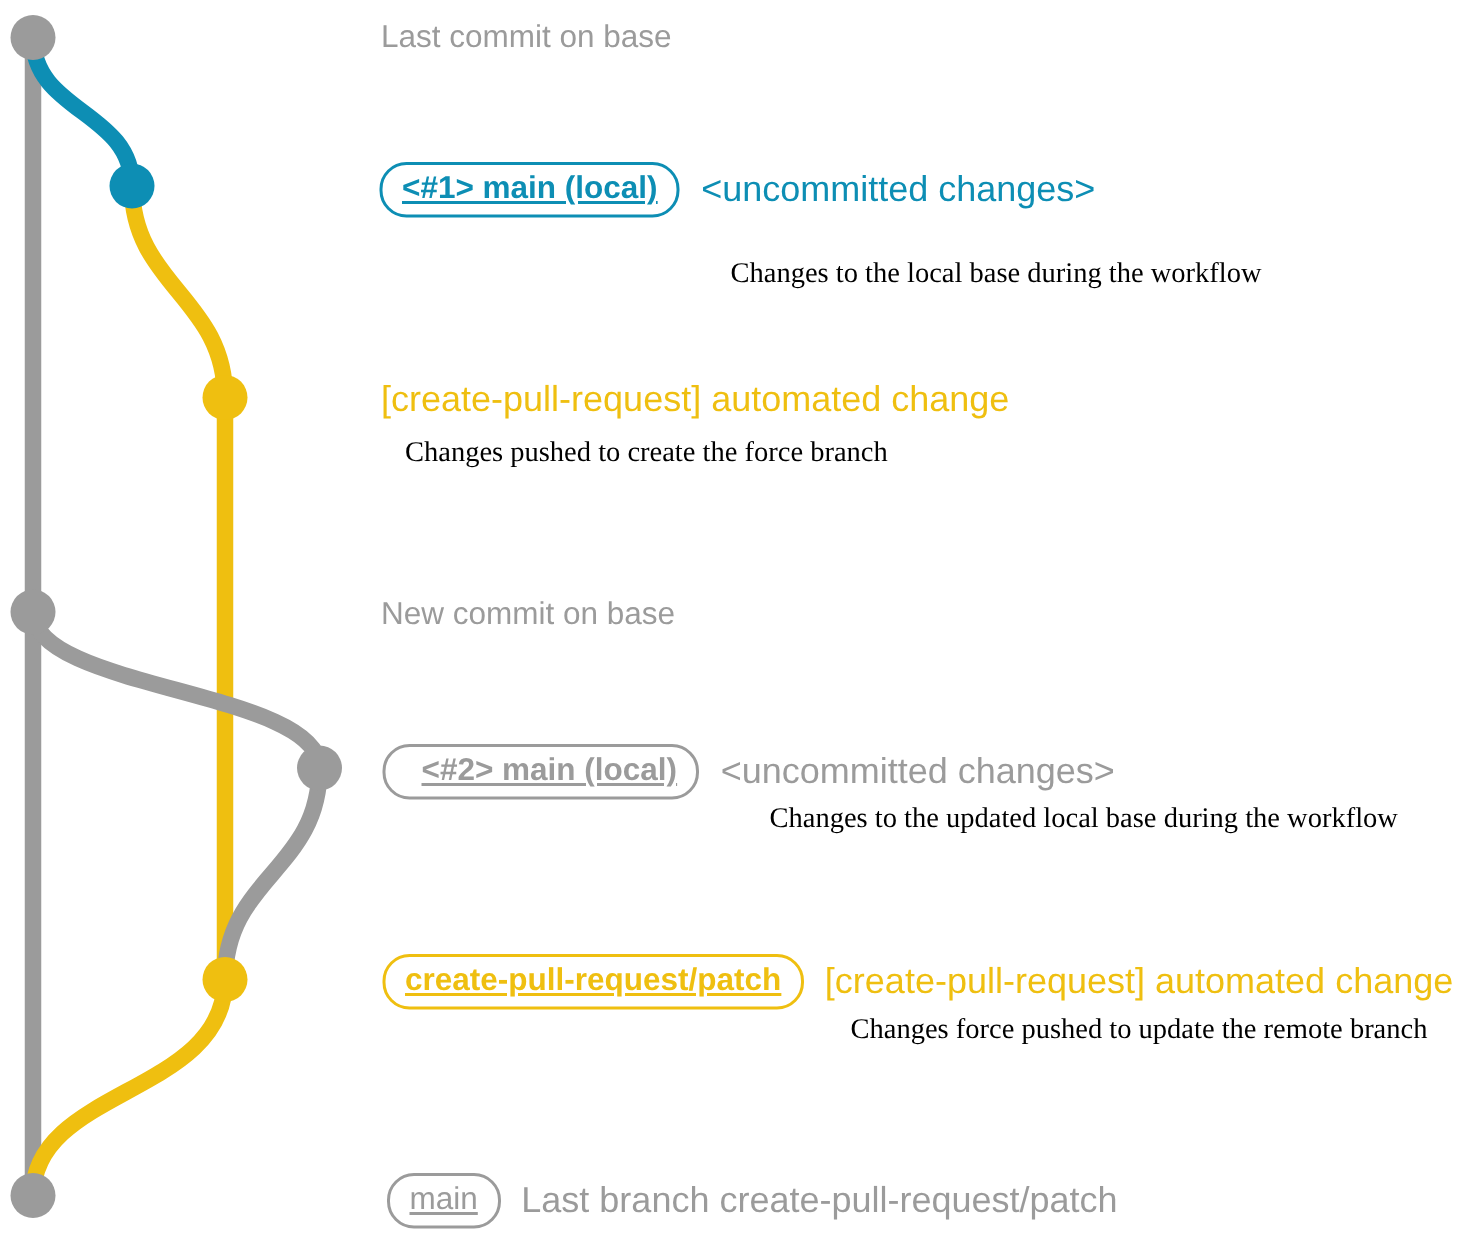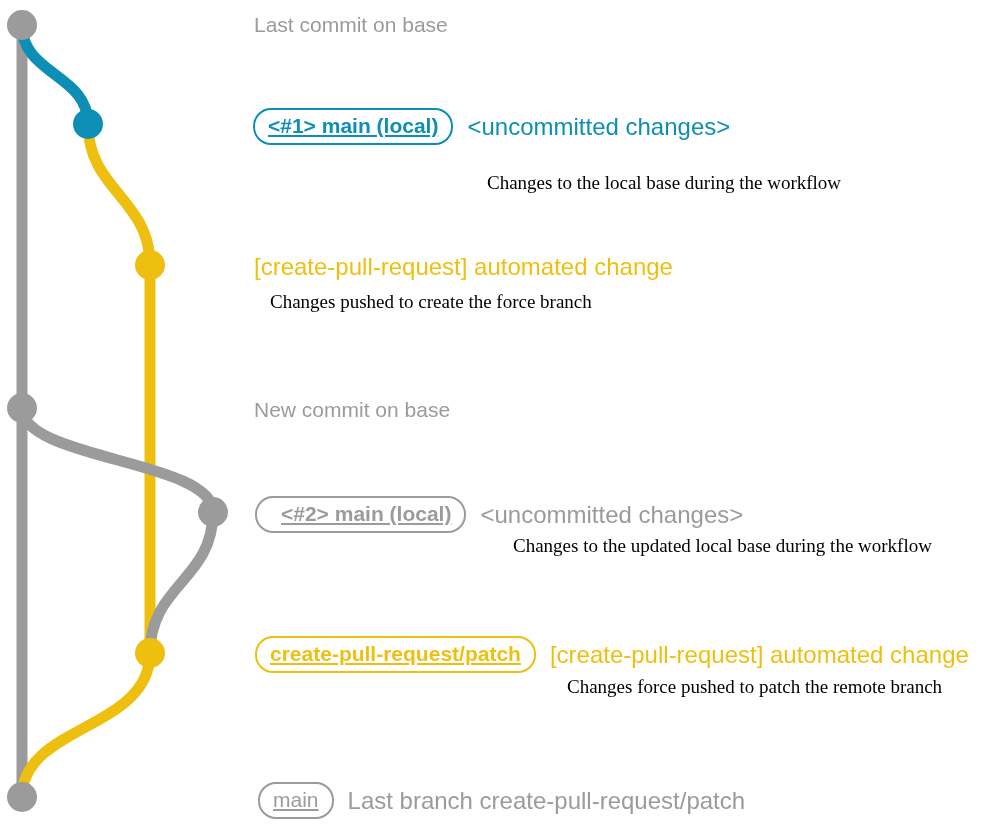--- a/index.html
+++ b/index.html
@@ -132,20 +132,20 @@
       <div class="section-head row" style="left: 254px; top: 397px; color: rgb(155, 155, 155);">New commit on base</div>
       <div class="ref-line" style="left: 255px; top: 496px;">
         <span class="ref-box" style="color: rgb(155, 155, 155); padding-left: 24px;">&lt;#2&gt; main (local)</span>
         <span class="ref-msg" style="color: rgb(155, 155, 155);">&lt;uncommitted changes&gt;</span>
       </div>
       <div class="note" style="left: 487px; top: 534px; margin-left: 26px;">Changes to the updated local base during the workflow</div>
       <div class="ref-line" style="left: 255px; top: 636px;">
         <span class="ref-box" style="color: rgb(239, 191, 16);">create-pull-request/patch</span>
         <span class="ref-msg" style="color: rgb(239, 191, 16);">[create-pull-request] automated change</span>
       </div>
-      <div class="note" style="left: 567px; top: 675px;">Changes force pushed to patch the remote branch</div>
+      <div class="note" style="left: 567px; top: 675px;">Changes force pushed to update the remote branch</div>
       <div class="ref-line" style="left: 258px; top: 782px; justify-content: flex-end;">
         <span class="ref-box weight-normal" style="color: rgb(155, 155, 155);">main</span>
         <span class="ref-msg" style="color: rgb(155, 155, 155);">Last branch create-pull-request/patch</span>
       </div>
     </div>
 
 </div>
 
 </body></html>

